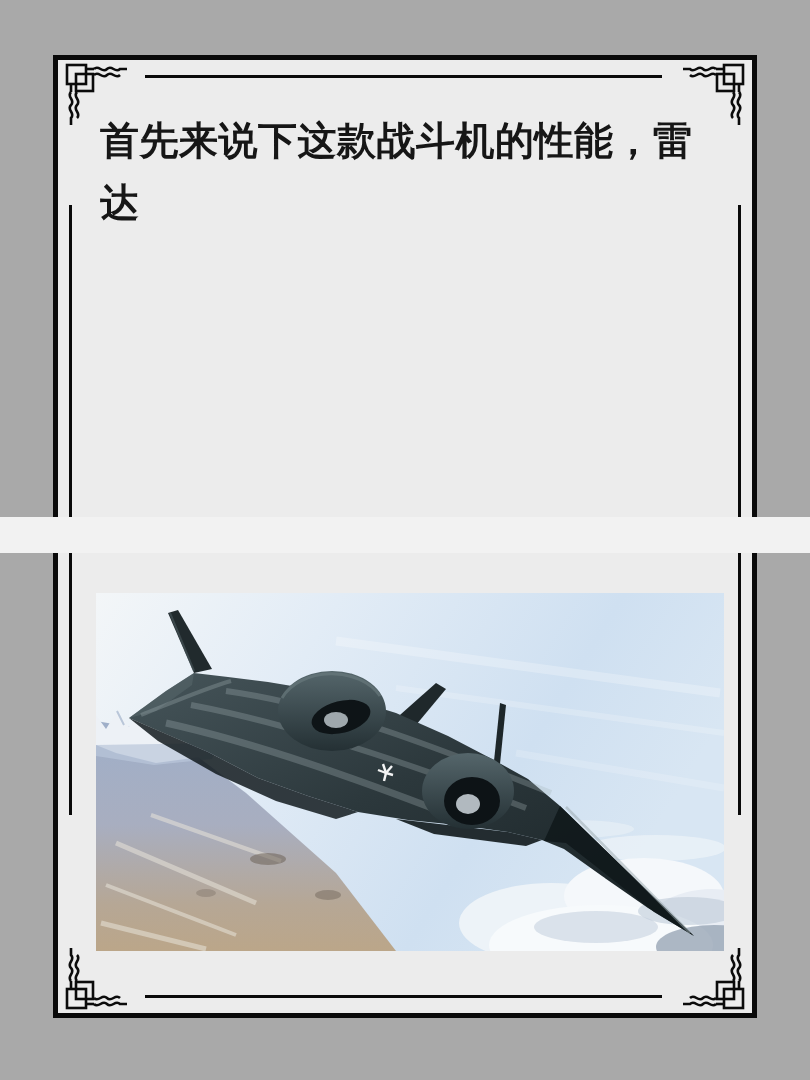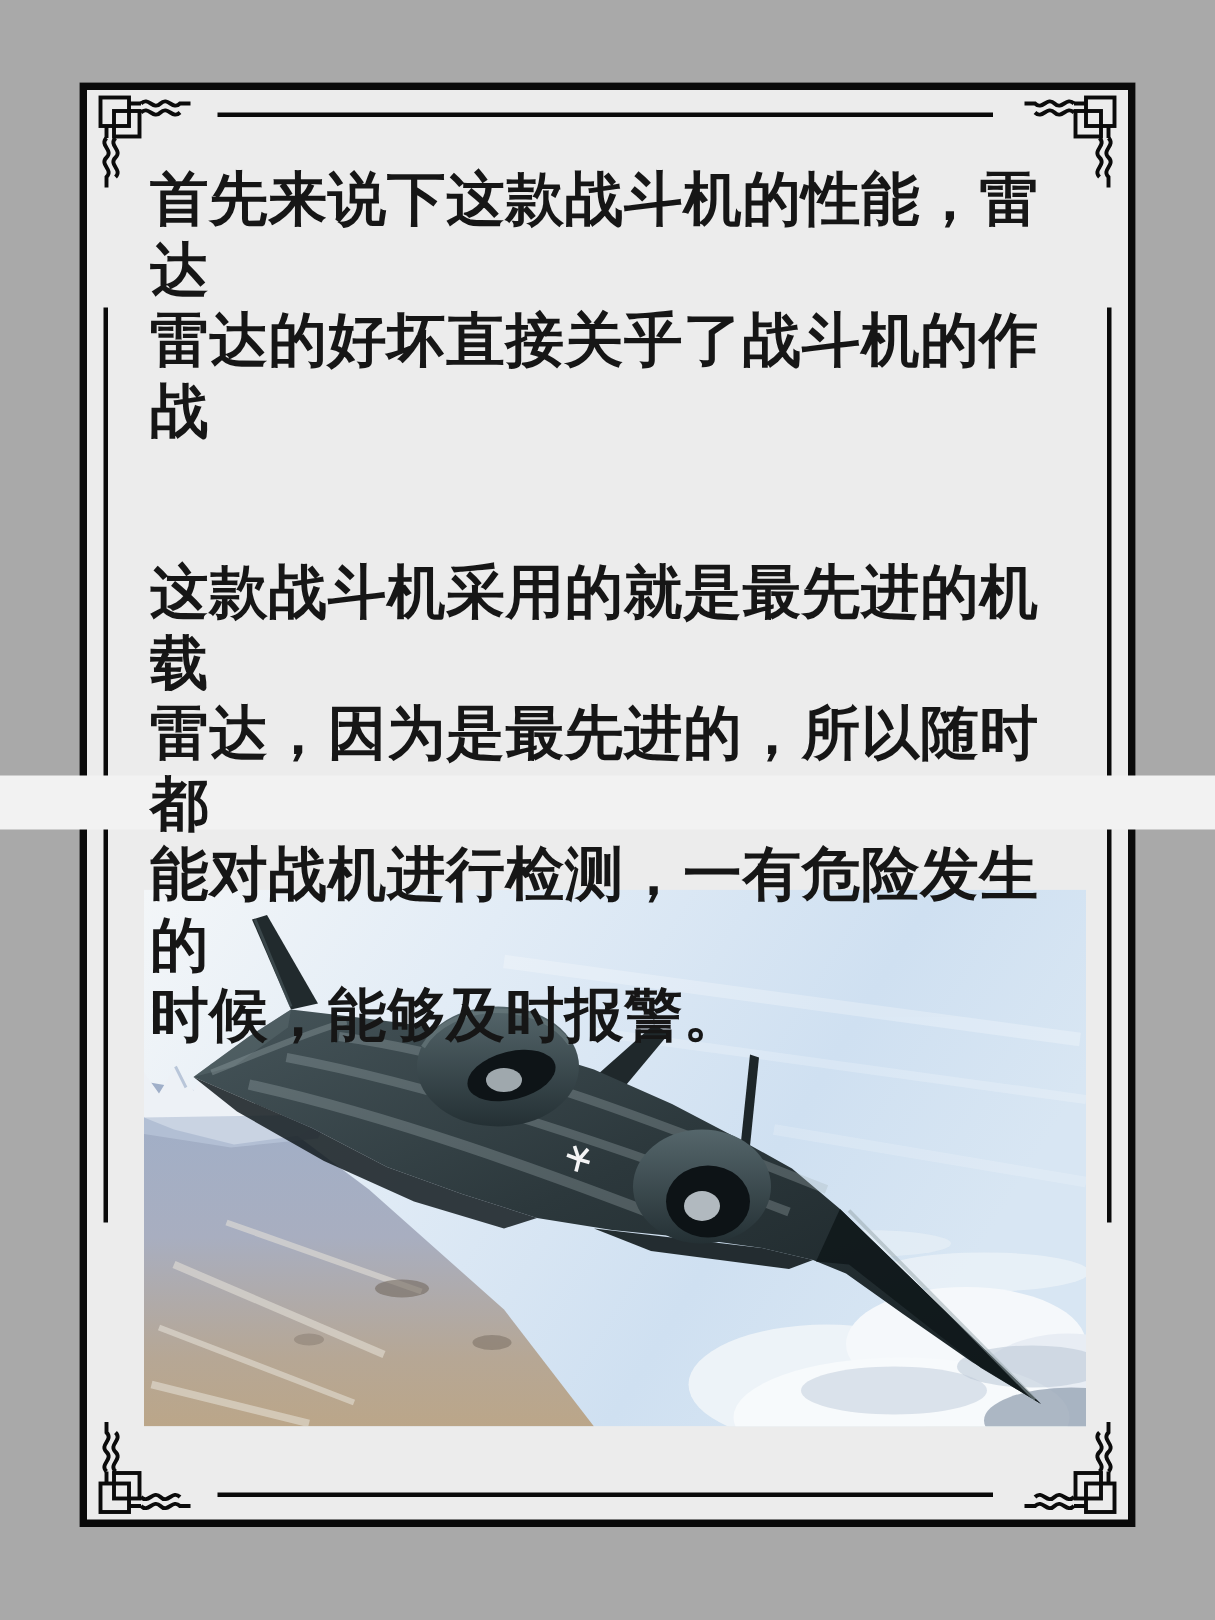--- a/index.html
+++ b/index.html
@@ -34,21 +34,21 @@
     left:0;top:517px;width:810px;height:36px;
     background:#f2f2f2;
     z-index:2;
   }
   .paragraph{
     position:absolute;
     left:42px;width:630px;
     z-index:3;
     color:#161616;
     font-size:39px;
-    line-height:47px;
+    line-height:62px;
     font-weight:700;
     letter-spacing:0.5px;
   }
   .paragraph.p1{top:50px;}
   .paragraph.p2{top:312px;}
   .photo{
     position:absolute;
     left:38px;top:533px;
     width:628px;height:358px;
     overflow:hidden;
@@ -111,29 +111,22 @@
       </svg>
     </span>
 
     <div class="frame-line top"></div>
     <div class="frame-line bottom"></div>
     <div class="frame-line left"></div>
     <div class="frame-line right"></div>
 
     <div class="paragraph p1">
       <div>首先来说下这款战斗机的性能，雷达</div>
-      <div>雷达的好坏直接关乎了战斗机的作战</div>
     </div>
 
-    <div class="paragraph p2">
-      <div>这款战斗机采用的就是最先进的机载</div>
-      <div>雷达，因为是最先进的，所以随时都</div>
-      <div>能对战机进行检测，一有危险发生的</div>
-      <div>时候，能够及时报警。</div>
-    </div>
 
     <div class="photo">
       <svg viewBox="0 0 628 358" preserveAspectRatio="none">
         <defs>
           <linearGradient id="skyGrad" x1="0" y1="0" x2="1" y2="0.35">
             <stop offset="0" stop-color="#f3f6f8"></stop>
             <stop offset="0.35" stop-color="#e2ecf6"></stop>
             <stop offset="0.75" stop-color="#cfe0f1"></stop>
             <stop offset="1" stop-color="#d8e6f3"></stop>
           </linearGradient>

